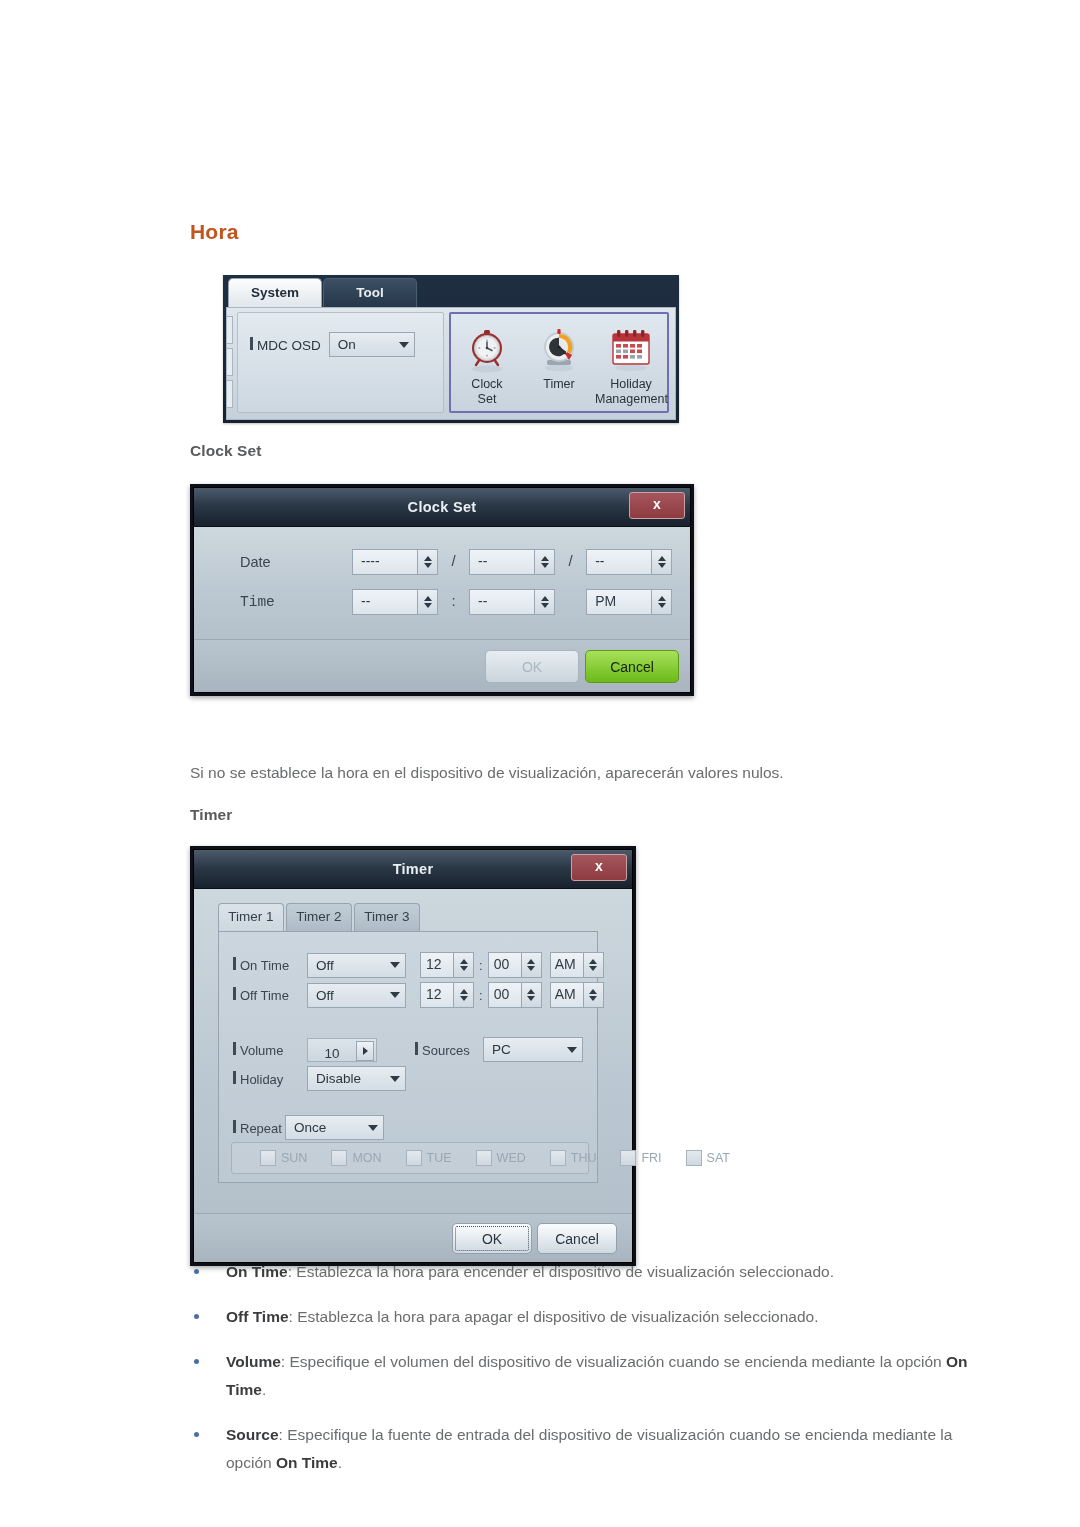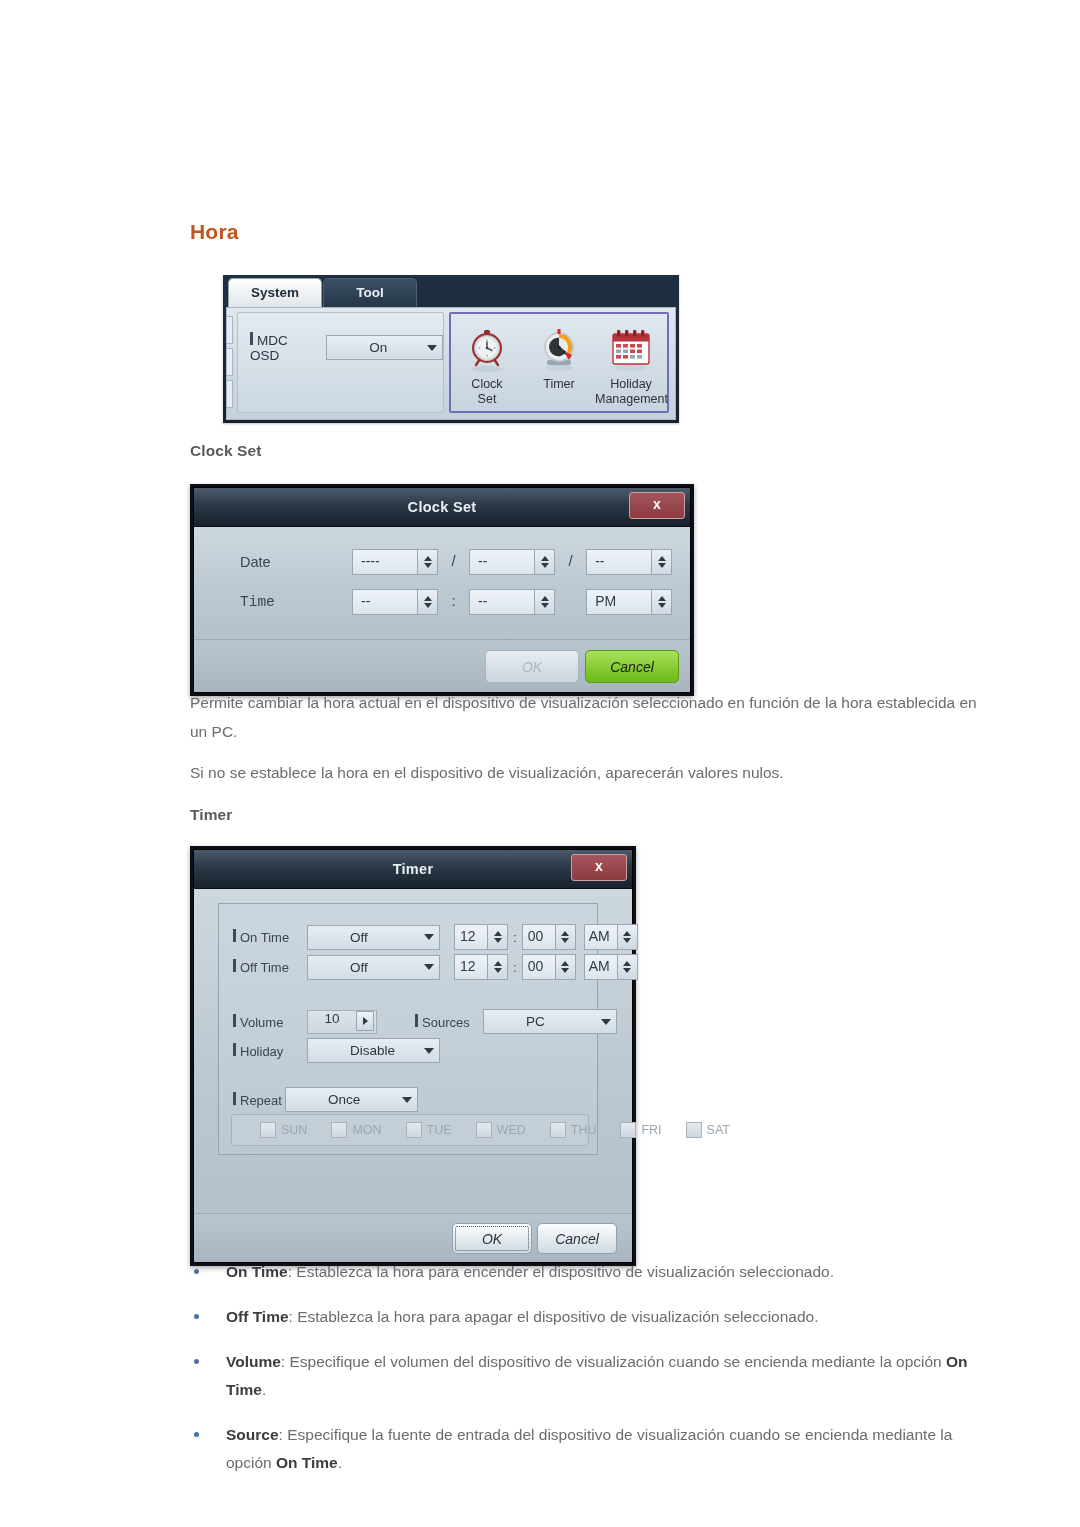--- a/index.html
+++ b/index.html
@@ -96,39 +96,39 @@
     position:absolute;left:0;right:0;top:0;line-height:38px;text-align:center;
     font-size:14.5px;font-weight:bold;color:#e9eff4;letter-spacing:.3px;
   }
   .btn-close{
     position:absolute;right:5px;top:4px;width:54px;height:25px;
     background:linear-gradient(#a5565c,#8e3a41);
     border:1px solid #caa0a4;border-radius:3px;
     color:#fff;font-size:14px;font-weight:bold;text-align:center;line-height:23px;
   }
   .dlg-body{background:linear-gradient(#cdd7de 0%,#bdc9d2 55%,#b4c0ca 100%);}
-  .dlg-foot{background:linear-gradient(#b9c5ce,#a8b5c0);border-top:1px solid #9daab5;font-style:italic;}
+  .dlg-foot{background:linear-gradient(#b9c5ce,#a8b5c0);border-top:1px solid #9daab5;}
 
   .lbl{font-size:14.5px;color:#3b454f;}
 
   
   .spin{display:inline-flex;height:24px;border:1px solid #9aa6b1;
         background:linear-gradient(#eef3f7,#dde5ec);vertical-align:middle;}
   .spin .v{min-width:48px;padding:0 8px;line-height:22px;font-size:14px;color:#313b45;}
   .spin .ar{width:19px;border-left:1px solid #9aa6b1;
             background:linear-gradient(#e9eff4,#cfd9e1);
             display:flex;flex-direction:column;align-items:center;justify-content:center;gap:2px;}
   .ar .up{width:0;height:0;border-left:4px solid transparent;border-right:4px solid transparent;border-bottom:5px solid #2f3a45;}
   .ar .dn{width:0;height:0;border-left:4px solid transparent;border-right:4px solid transparent;border-top:5px solid #2f3a45;}
   .sep{font-size:15px;color:#3b454f;margin:0 9px;}
 
   
   .combo{display:inline-flex;align-items:center;height:23px;
     background:linear-gradient(#e7edf2,#d3dde5);border:1px solid #9aa6b1;
-    font-size:13.5px;color:#2c3views;color:#2c363f;padding-left:34px;}
+    font-size:13.5px;color:#2c3views;color:#2c363f;}
   .combo .cv{padding:0 8px;line-height:21px;flex:1;}
   .combo .cc{width:20px;display:flex;align-items:center;justify-content:center;}
   .caret{width:0;height:0;border-left:5px solid transparent;border-right:5px solid transparent;border-top:6px solid #2f3a45;}
 
   
   .pbtn{display:inline-flex;align-items:center;justify-content:center;
     font-size:14px;border-radius:5px;}
   .pbtn.silver{background:linear-gradient(#fbfdfe,#cfd9e1);border:1px solid #93a0ab;color:#2b353f;}
   .pbtn.silver.focus{outline:1px dotted #4a5560;outline-offset:-4px;}
   .pbtn.disabled{background:linear-gradient(#e7edf2,#cbd5dd);border:1px solid #a9b4be;color:#aab6c0;}
@@ -139,21 +139,21 @@
   .ttab{position:absolute;top:0;height:27px;line-height:25px;text-align:center;
     font-size:13.5px;color:#33404c;border:1px solid #97a4af;border-bottom:none;border-radius:4px 4px 0 0;}
   .ttab.active{background:linear-gradient(#dbe3ea,#ccd7df);}
   .ttab.inactive{background:linear-gradient(#c2ced7,#aebbc6);}
   .tpanel{border:1px solid #97a4af;background:linear-gradient(#ccd6de,#bcc8d2);}
 
   .daybox{border:1px solid #a6b2bc;border-radius:3px;background:rgba(255,255,255,.10);}
   .dchk{display:inline-flex;align-items:center;gap:5px;font-size:12.5px;color:#9aa7b2;padding-left:24px;}
   .dchk .bx{width:14px;height:14px;background:linear-gradient(#e3e9ee,#cfd8e0);border:1px solid #a8b3bd;}
 
-  .volbox{display:inline-flex;align-items:flex-start;height:22px;width:68px;
+  .volbox{display:inline-flex;align-items:flex-end;height:22px;width:68px;
     background:linear-gradient(#dce4eb,#ccd6de);border:1px solid #a4b0ba;}
   .volbox .vv{flex:1;text-align:center;font-size:13.5px;color:#2f3943;}
   .volbox .vh{width:16px;height:18px;margin-right:2px;
     background:linear-gradient(#eef3f7,#cfd9e1);border:1px solid #9aa6b1;
     display:flex;align-items:center;justify-content:center;}
   .vh i{width:0;height:0;border-top:4px solid transparent;border-bottom:4px solid transparent;border-left:5px solid #2f3a45;}
 </style>
 </head>
 <body>
 
@@ -341,34 +341,38 @@
           </span>
         </div>
       </div>
       <div class="dlg-foot" style="height:52px;position:relative;">
         <div class="pbtn disabled" style="position:absolute;left:291px;top:10px;width:92px;height:31px;">OK</div>
         <div class="pbtn green" style="position:absolute;left:391px;top:10px;width:92px;height:31px;">Cancel</div>
       </div>
     </div>
   </div>
 
-  <div class="para" style="top:688px;">Permite cambiar la hora actual en el dispositivo de visualización seleccionado en función de la hora establecida en un PC.</div>
   <div class="para" style="top:758px;">Si no se establece la hora en el dispositivo de visualización, aparecerán valores nulos.</div>
 
   <div class="h-sub" style="top:806px;">Timer</div>
 
   <div class="dlg" style="left:190px;top:846px;width:440px;">
     <div class="dlg-inner">
       <div class="dlg-title">
         <div class="t">Timer</div>
         <div class="btn-close">x</div>
       </div>
 
       <div class="dlg-body" style="height:310px;position:relative;padding-top:14px;">
 
+        <div class="ttabs" style="margin-left:24px;width:380px;">
+          <div class="ttab active" style="left:0;width:64px;">Timer 1</div>
+          <div class="ttab inactive" style="left:68px;width:64px;">Timer 2</div>
+          <div class="ttab inactive" style="left:136px;width:64px;">Timer 3</div>
+        </div>
 
         <div class="tpanel" style="margin-left:24px;width:378px;height:250px;position:relative;">
 
           <div style="position:absolute;left:14px;top:20px;display:flex;align-items:center;">
             <span class="lbl" style="font-size:13px;width:74px;"><span class="tick"></span><span>On Time</span></span>
             <span class="combo" style="width:97px;">
               <span class="cv">Off</span>
               <span class="cc">
                   <span class="caret"></span>
                 </span>

